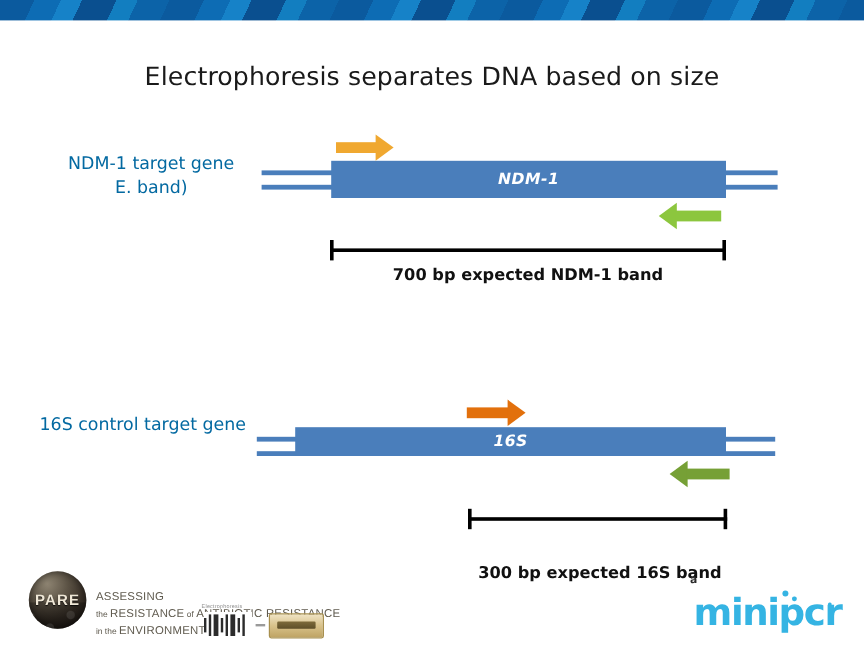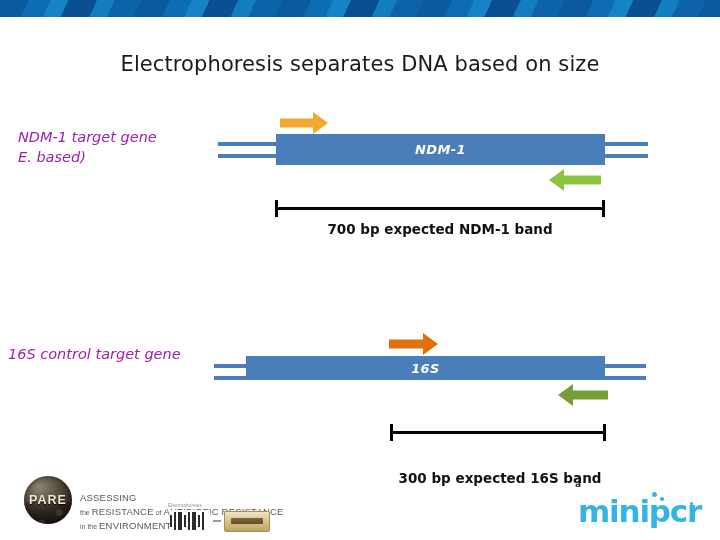--- a/index.html
+++ b/index.html
@@ -44,24 +44,24 @@
     letter-spacing: 0.1px;
     font-family: "DejaVu Sans", sans-serif;
     font-weight: 400;
   }
 
   
   .gene-row { position: absolute; left: 0; width: 720px; }
 
   .side-label {
     position: absolute;
-    font-style: italic;
     font-family: "DejaVu Sans", sans-serif;
     font-size: 14.5px;
-    color: #a21caf;
+    color: #0369a1;
+    text-align: center;
     line-height: 1.35;
   }
 
   
   .strand {
     position: absolute;
     height: 4px;
     background: #4a7ebb;
   }
 
@@ -243,21 +243,21 @@
 <body>
 
 <div class="top-banner"></div>
 
 <div class="slide-title">Electrophoresis separates DNA based on size</div>
 
 <div class="gene-row" style="top:0;">
 
   <div class="side-label" style="left:18px; top:128px; width:216px;">
     <div>NDM-1 target gene</div>
-    <div>E. based)</div>
+    <div>E. band)</div>
   </div>
 
   <div class="strand" style="left:218px; top:142px; width:60px;"></div>
   <div class="strand" style="left:218px; top:154px; width:60px;"></div>
 
   <div class="strand" style="left:604px; top:142px; width:44px;"></div>
   <div class="strand" style="left:604px; top:154px; width:44px;"></div>
 
   <div class="gene-box" style="left:276px; top:134px; width:329px; height:31px;">NDM-1</div>
 

